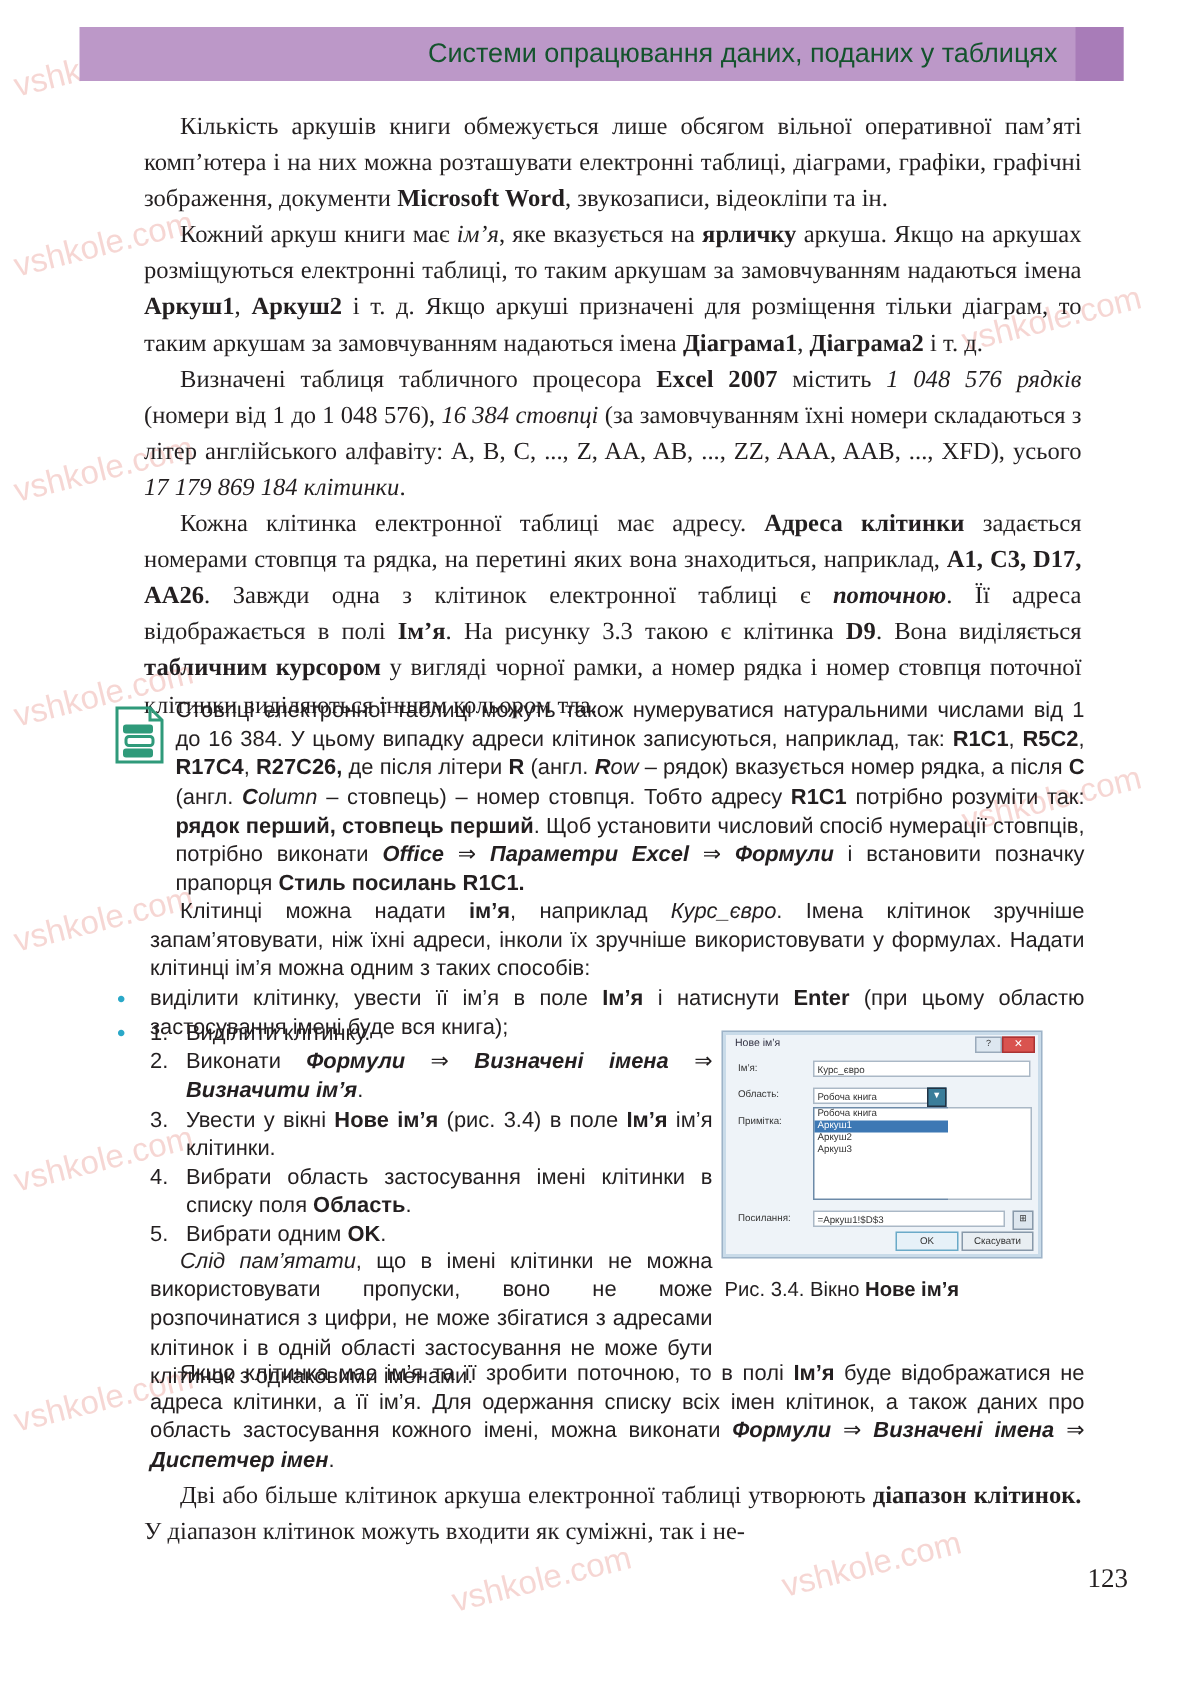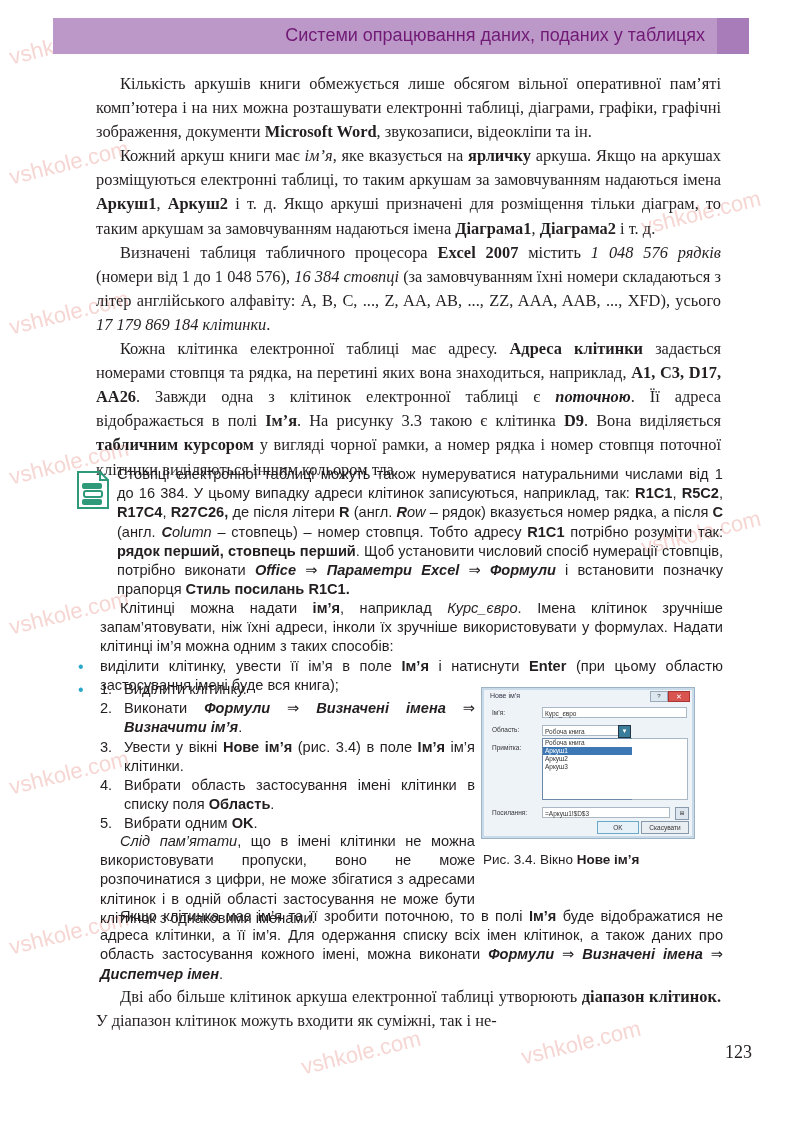--- a/index.html
+++ b/index.html
@@ -1,20 +1,20 @@
 <!DOCTYPE html>
 <html><head>
 <meta charset="utf-8">
 <style>
   html, body { margin:0; padding:0; background:#ffffff; }
   body { width:800px; height:1131px; position:relative; overflow:hidden; font-family:"Liberation Serif", serif; color:#231f20; }
   .wm { position:absolute; color:#f3c9c5; font-family:"Liberation Sans", sans-serif; font-size:22px; transform:rotate(-14deg); white-space:nowrap; pointer-events:none; opacity:0.75; }
   .header-bar { position:absolute; left:53px; top:18px; width:696px; height:36px; background:#bc98c8; }
   .header-tab { position:absolute; right:0; top:0; width:32px; height:36px; background:#a87cb8; }
-  .header-title { position:absolute; right:44px; top:7px; font-family:"Liberation Sans", sans-serif; font-size:18px; color:#701a75; }
+  .header-title { position:absolute; right:44px; top:7px; font-family:"Liberation Sans", sans-serif; font-size:18px; color:#14532d; }
   .serif-block { position:absolute; left:96px; width:625px; font-size:16.4px; line-height:24.1px; text-align:justify; }
   .serif-block p { margin:0; text-indent:24px; }
   .serif-block b { font-weight:bold; }
   .sans { font-family:"Liberation Sans", sans-serif; font-size:14.6px; line-height:19.2px; text-align:justify; }
   .note { position:absolute; left:117px; top:465px; width:606px; }
   .note-icon { position:absolute; left:76px; top:470px; width:34px; height:40px; }
   .full-sans { position:absolute; left:100px; width:623px; }
   .full-sans p { margin:0; }
   .indent { text-indent:20px;margin-top:12px; }
   .bullet-list { position:absolute; left:78px; width:645px; }

